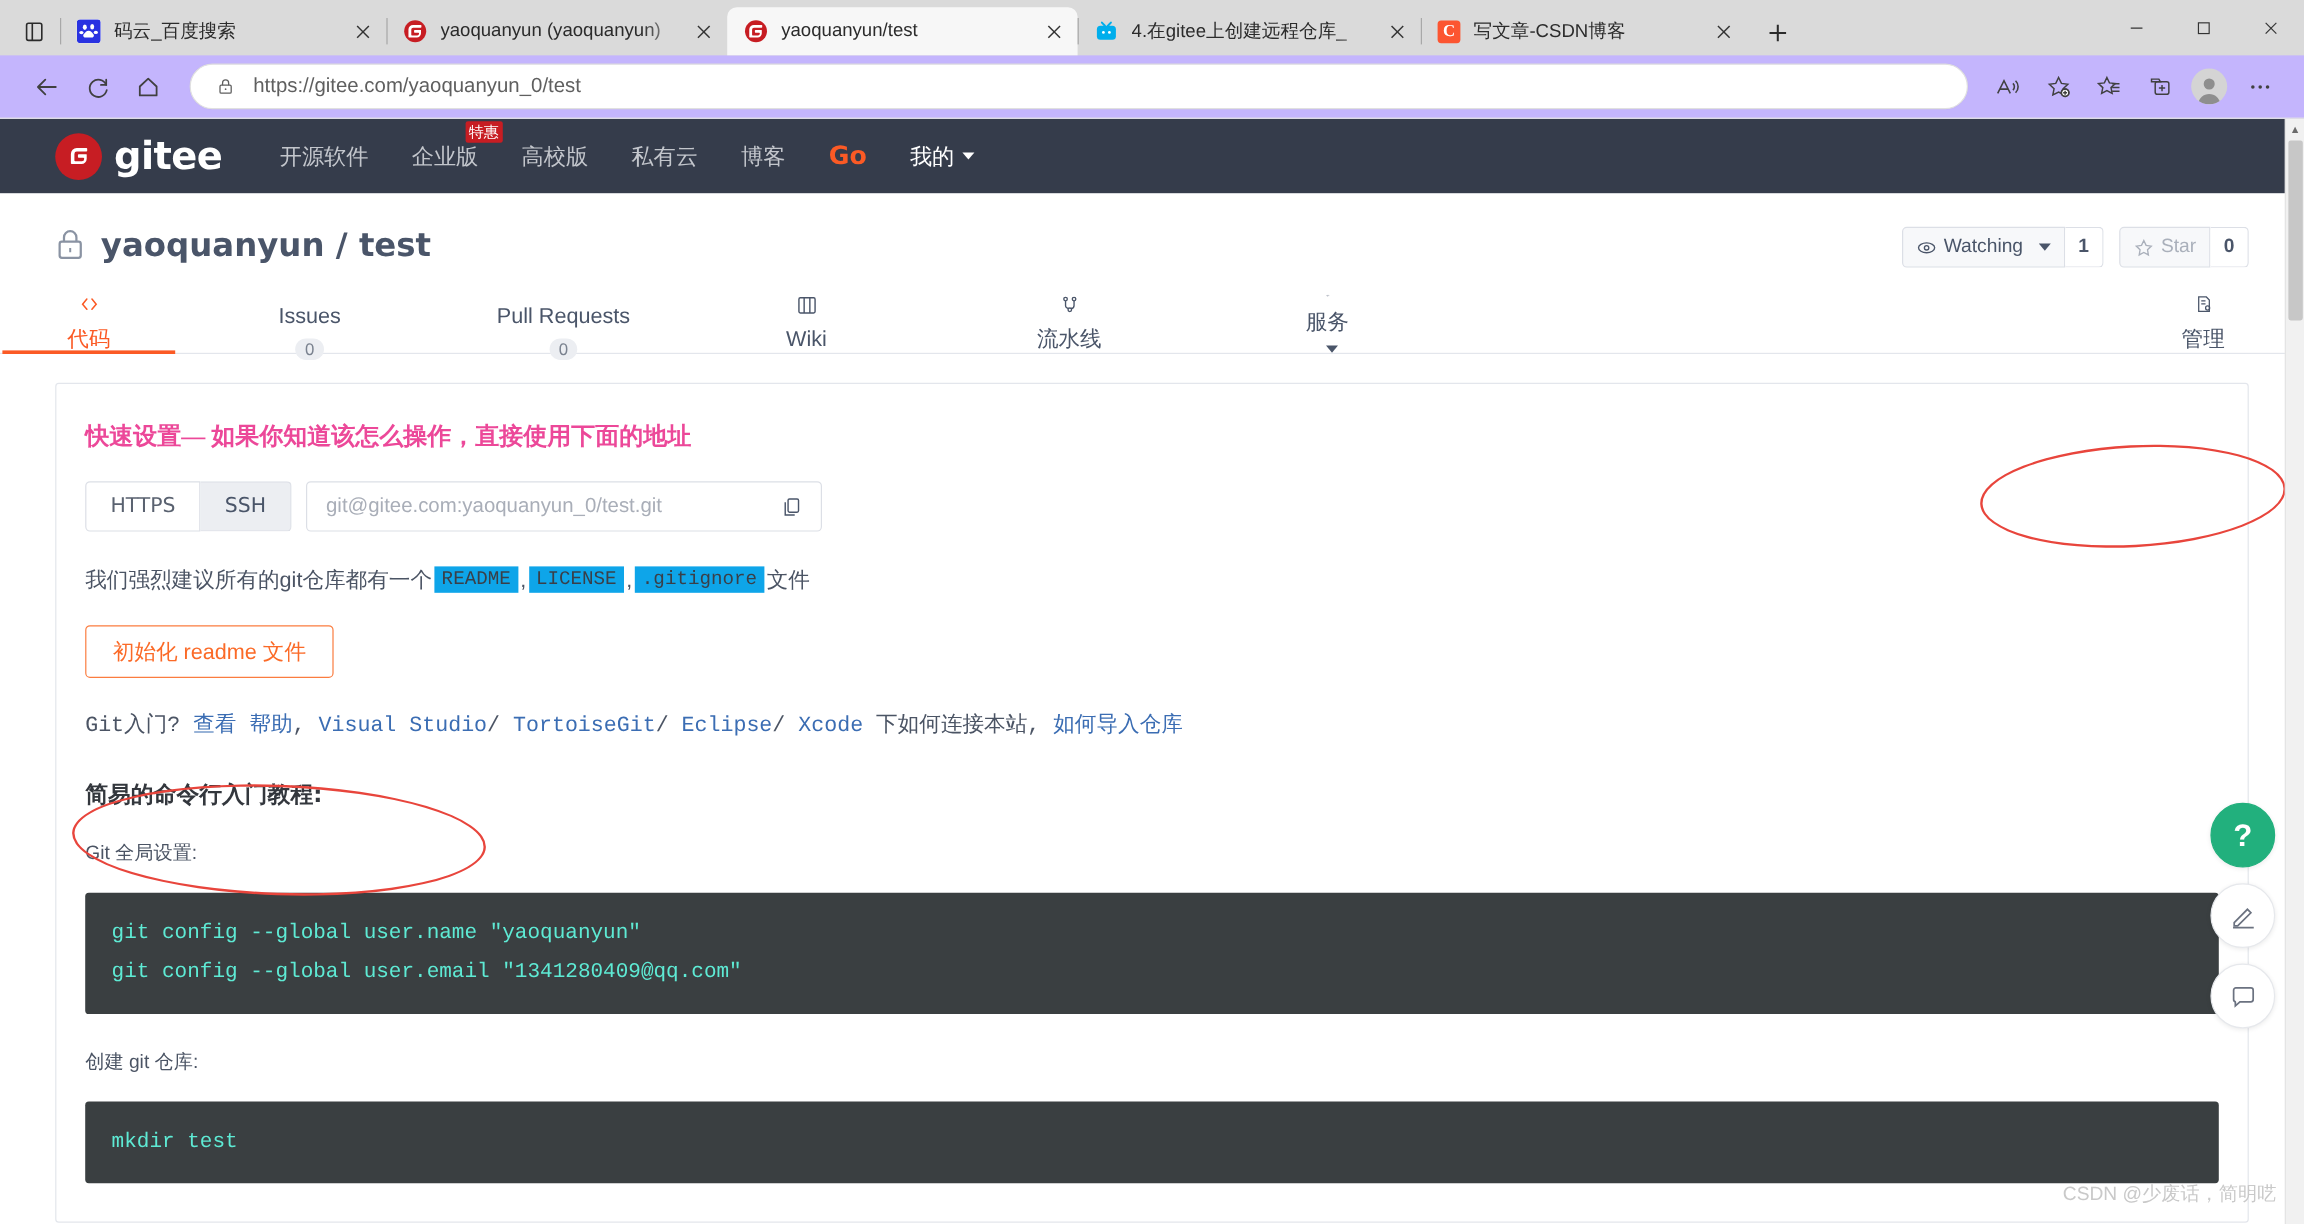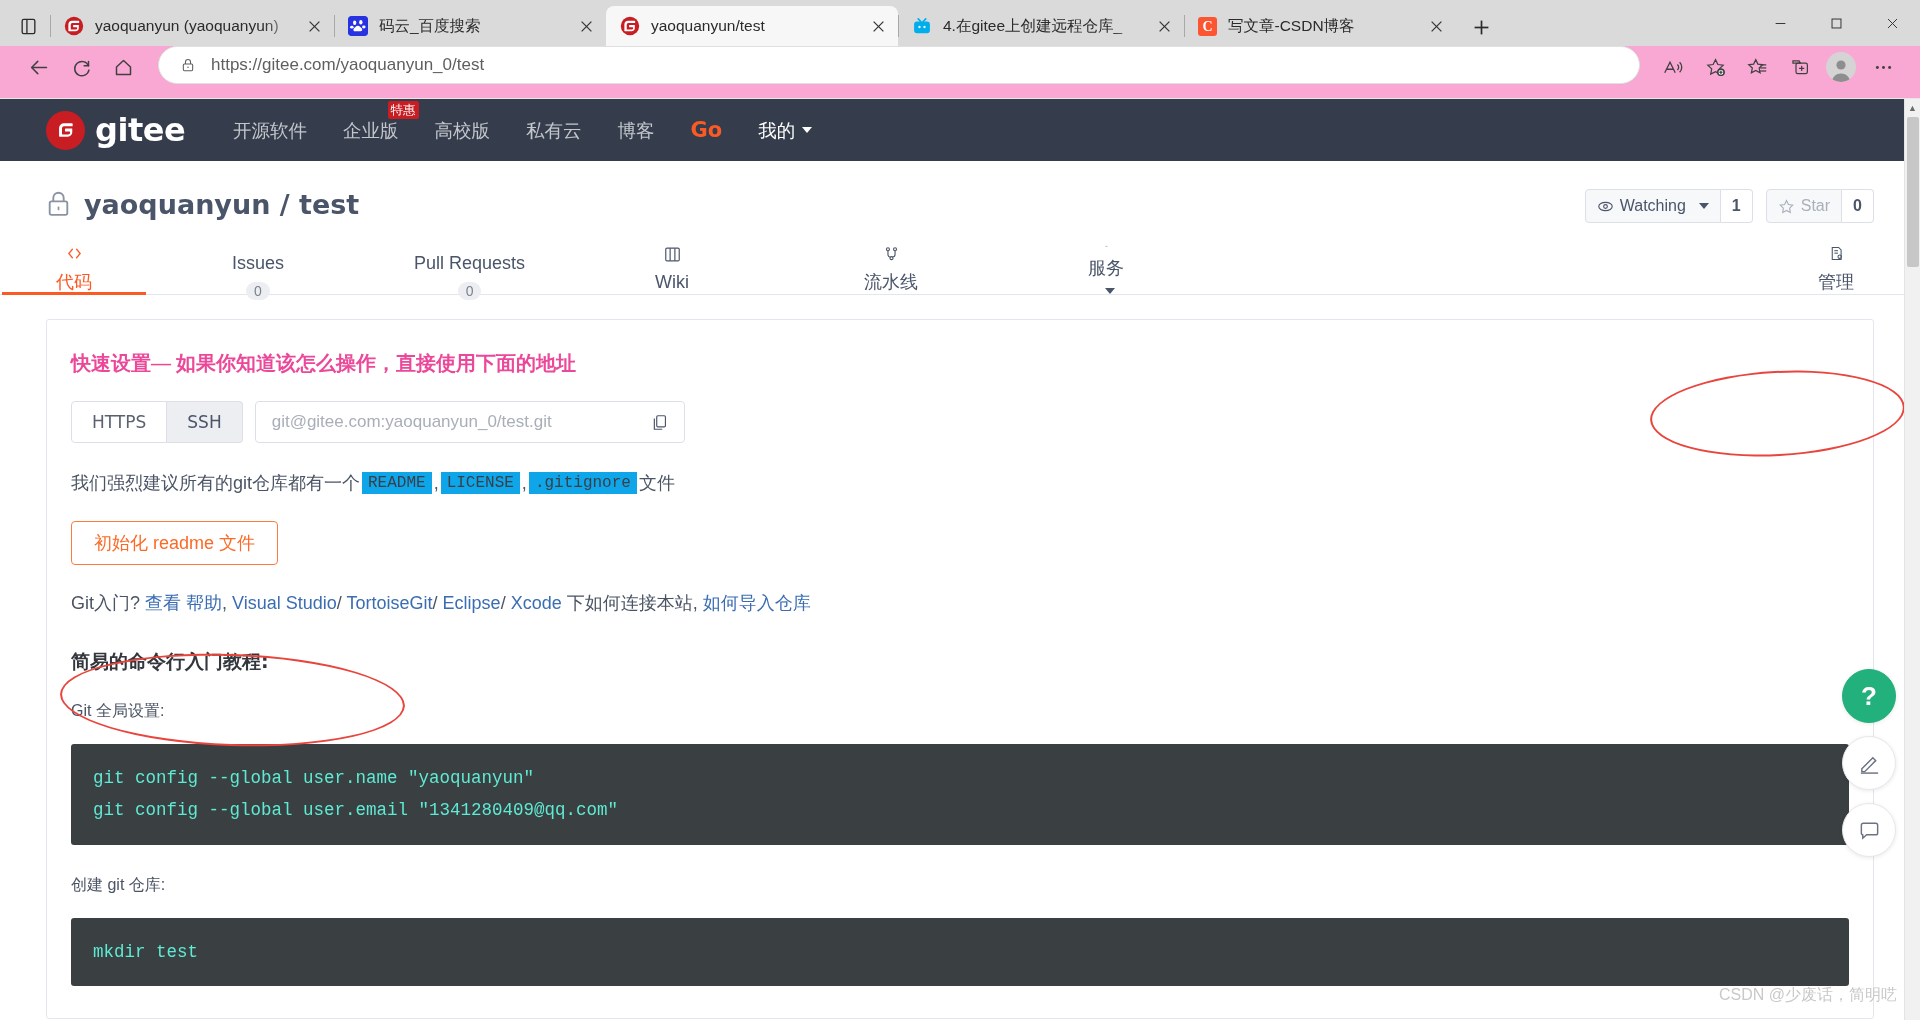--- a/index.html
+++ b/index.html
@@ -90,22 +90,22 @@
   .win-controls {
     margin-left: auto; display: flex; align-items: stretch;
     height: 46px; align-self: flex-start;
   }
   .win-btn {
     width: 56px; display: flex; align-items: center; justify-content: center;
   }
   .win-btn svg { width: 13px; height: 13px; }
 
   .toolbar {
-    height: 53px; background: #f9a8d4;
-    display: flex; align-items: flex-start;
+    height: 53px; background: #c4b5fd;
+    display: flex; align-items: center;
     padding: 0 16px 0 18px;
     border-bottom: 1px solid #e6e6e6;
   }
   .tb-icon {
     width: 42px; height: 42px; flex: 0 0 auto;
     display: flex; align-items: center; justify-content: center;
     color: #404040;
   }
   .tb-icon svg { width: 21px; height: 21px; }
 
@@ -306,21 +306,21 @@
   }
 
   .init-btn {
     display: inline-flex; align-items: center; justify-content: center;
     border: 1px solid #fb7c3f; color: #fb6a27;
     background: #fff; border-radius: 4px;
     height: 44px; padding: 0 22px;
     font-size: 18px; margin-bottom: 26px;
   }
 
-  .git-intro { font-size: 18px; color: #4b5464; margin-bottom: 34px; }
+  .git-intro { font-size: 18px; color: #4b5464; margin-bottom: 34px; font-family: Liberation Mono, monospace; }
   .git-intro a { color: #3b6db3; text-decoration: none; }
   .git-intro .sep { color: #4b5464; }
 
   .sub-h { font-size: 19px; font-weight: 700; color: #33373d; margin-bottom: 26px;
            font-family: "DejaVu Sans", sans-serif; }
   .plain-label { font-size: 16px; color: #4b5464; margin-bottom: 22px; }
 
   .code-block {
     background: #3a3f41; border-radius: 3px;
     padding: 18px 22px;
@@ -378,52 +378,52 @@
 
 <div class="browser-chrome">
 
   <div class="tabstrip">
 
     <div class="tab-list-btn">
       <svg viewBox="0 0 24 24" fill="none" stroke="#2b2b2b" stroke-width="1.7">
         <rect x="4" y="3" width="16" height="18" rx="2"></rect>
         <line x1="10" y1="3" x2="10" y2="21"></line>
       </svg>
-    </div>
-
-    <div class="tab inactive" style="width:284px">
-      <span class="tab-favicon fav-gitee">
-        <svg viewBox="0 0 24 24">
-            <circle cx="12" cy="12" r="11" fill="#c71d23"></circle>
-            <path d="M17.6 10.7h-6.1a.62.62 0 0 0-.62.62v1.55c0 .34.28.62.62.62h3.72c.34 0 .62.28.62.62v.31a1.86 1.86 0 0 1-1.86 1.86h-5.27a.62.62 0 0 1-.62-.62v-5.27a1.86 1.86 0 0 1 1.86-1.86h7.65c.34 0 .62-.28.62-.62V6.3a.62.62 0 0 0-.62-.62H9.9a4.65 4.65 0 0 0-4.65 4.65v7.34c0 .34.28.62.62.62h7.75a4.19 4.19 0 0 0 4.19-4.19v-2.78a.62.62 0 0 0-.21-.62z" fill="#fff"></path>
-          </svg>
-      </span>
-      <span class="tab-title">yaoquanyun (yaoquanyun)</span>
-      <span class="tab-close">
-        <svg viewBox="0 0 16 16" stroke="#333" stroke-width="1.5">
-            <line x1="2" y1="2" x2="14" y2="14"></line>
-            <line x1="14" y1="2" x2="2" y2="14"></line>
-          </svg>
-      </span>
     </div>
 
     <div class="tab inactive" style="width:272px">
       <span class="tab-favicon fav-baidu">
         <svg viewBox="0 0 24 24">
             <rect width="24" height="24" rx="3" fill="#2932e1"></rect>
             <g fill="#fff">
               <ellipse cx="8" cy="8" rx="2" ry="2.7"></ellipse>
               <ellipse cx="15.4" cy="7.6" rx="2" ry="2.7"></ellipse>
               <ellipse cx="4.6" cy="13.4" rx="2.1" ry="1.7"></ellipse>
               <ellipse cx="19" cy="13.2" rx="2.1" ry="1.7"></ellipse>
               <path d="M11.8 11.6c2.1 0 3.3 1.8 4.6 3.2 1.4 1.5.6 3.6-1.4 3.6H8.6c-2 0-2.9-2-1.5-3.5 1.3-1.5 2.6-3.3 4.7-3.3z"></path>
             </g>
           </svg>
       </span>
       <span class="tab-title">码云_百度搜索</span>
+      <span class="tab-close">
+        <svg viewBox="0 0 16 16" stroke="#333" stroke-width="1.5">
+            <line x1="2" y1="2" x2="14" y2="14"></line>
+            <line x1="14" y1="2" x2="2" y2="14"></line>
+          </svg>
+      </span>
+    </div>
+
+    <div class="tab inactive" style="width:284px">
+      <span class="tab-favicon fav-gitee">
+        <svg viewBox="0 0 24 24">
+            <circle cx="12" cy="12" r="11" fill="#c71d23"></circle>
+            <path d="M17.6 10.7h-6.1a.62.62 0 0 0-.62.62v1.55c0 .34.28.62.62.62h3.72c.34 0 .62.28.62.62v.31a1.86 1.86 0 0 1-1.86 1.86h-5.27a.62.62 0 0 1-.62-.62v-5.27a1.86 1.86 0 0 1 1.86-1.86h7.65c.34 0 .62-.28.62-.62V6.3a.62.62 0 0 0-.62-.62H9.9a4.65 4.65 0 0 0-4.65 4.65v7.34c0 .34.28.62.62.62h7.75a4.19 4.19 0 0 0 4.19-4.19v-2.78a.62.62 0 0 0-.21-.62z" fill="#fff"></path>
+          </svg>
+      </span>
+      <span class="tab-title">yaoquanyun (yaoquanyun)</span>
       <span class="tab-close">
         <svg viewBox="0 0 16 16" stroke="#333" stroke-width="1.5">
             <line x1="2" y1="2" x2="14" y2="14"></line>
             <line x1="14" y1="2" x2="2" y2="14"></line>
           </svg>
       </span>
     </div>
 
     <div class="tab active" style="width:292px">
       <span class="tab-favicon fav-gitee">

